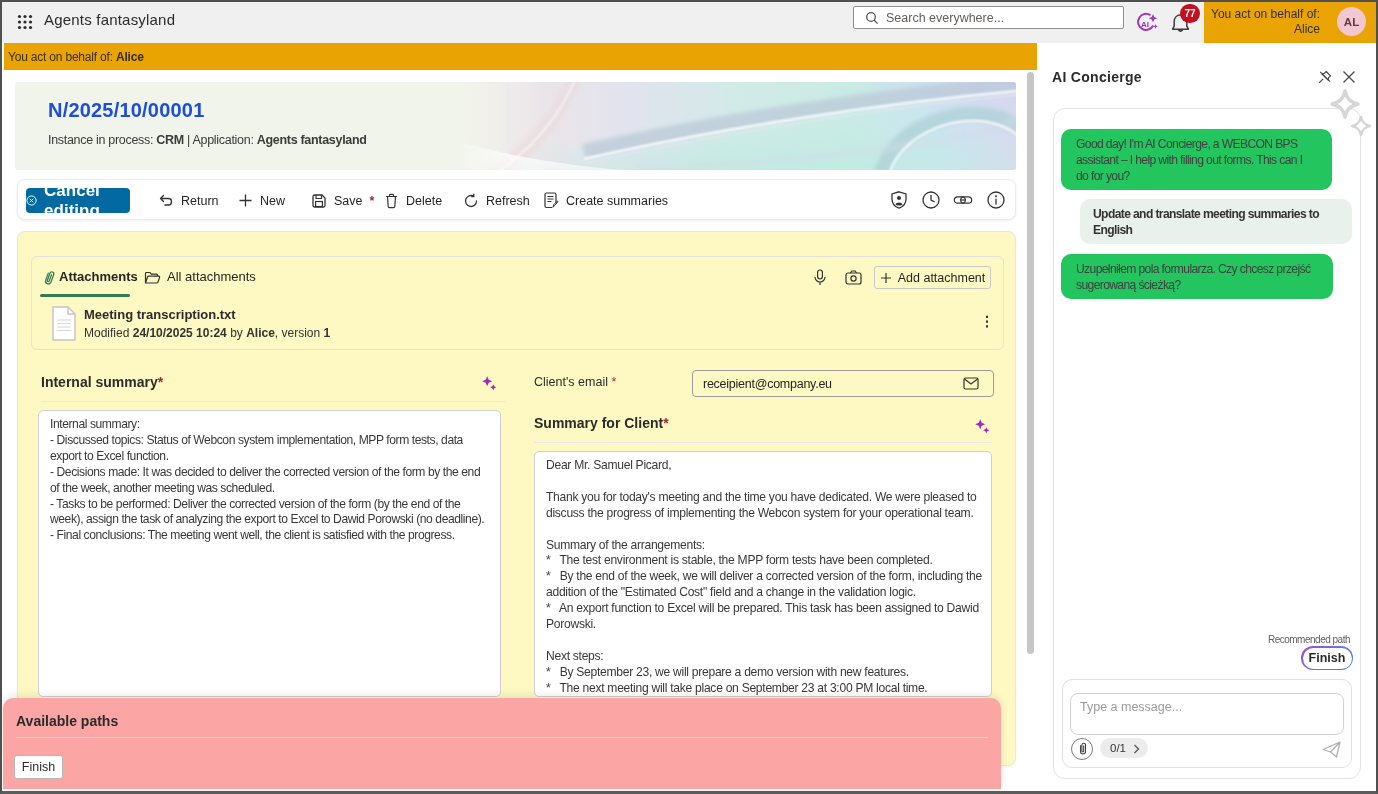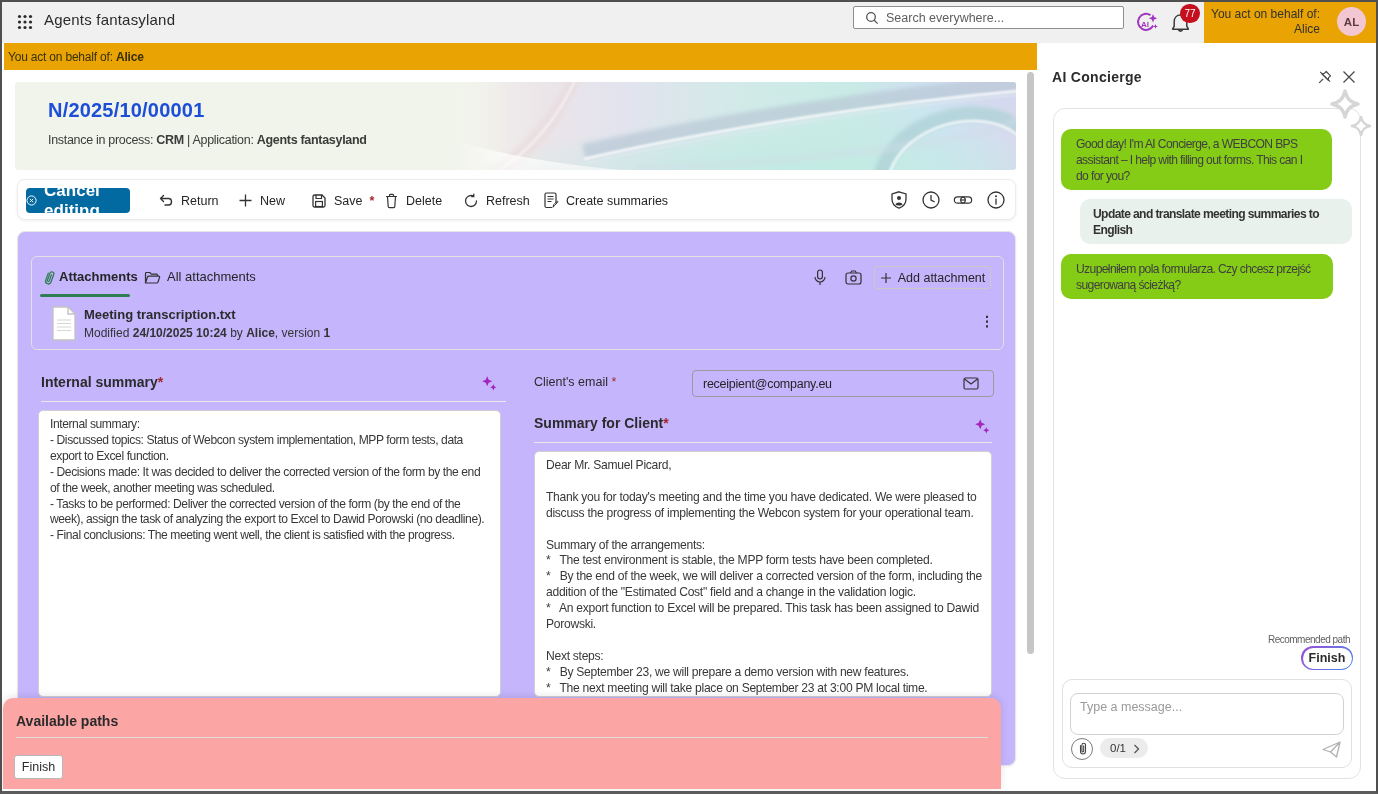--- a/index.html
+++ b/index.html
@@ -39,21 +39,21 @@
 
   #toolbar { position:absolute; left:15px; top:109px; width:999px; height:41px; background:#fff;
              border-radius:8px; border:1px solid #ececec; box-shadow:0 1px 3px rgba(0,0,0,.07); }
   .tbtn { position:absolute; top:2px; height:37px; display:flex; align-items:center; gap:7px;
           font-size:12.5px; color:#252525; }
   #btn-cancel { position:absolute; left:8px; top:8px; width:104px; height:25px; background:#0369a1;
                 border-radius:4px; color:#fff; font-size:17px; font-weight:bold;
                 display:flex; align-items:center; justify-content:center; gap:7px; }
   .ric { position:absolute; top:10px; width:20px; height:20px; }
 
-  #bigcard { position:absolute; left:15px; top:161px; width:999px; height:535px; background:#c4b5fd;
+  #bigcard { position:absolute; left:15px; top:161px; width:999px; height:535px; background:#fef9c3;
              border-radius:8px; border:1px solid #e7e7e7; box-shadow:0 1px 3px rgba(0,0,0,.05); }
 
   
   #attbox { position:absolute; left:13px; top:24px; width:973px; height:94px; border:1px solid #e1e1e1; border-radius:6px; }
   #tab1 { position:absolute; left:27px; top:12px; font-size:13px; font-weight:bold; color:#252525; }
   #tab1u { position:absolute; left:8px; top:37px; width:90px; height:3px; background:#2f7d52; border-radius:2px;}
   #tab2 { position:absolute; left:135px; top:12px; font-size:13px; color:#252525; }
   #addatt { position:absolute; left:842px; top:9px; width:117px; height:23px; border:1px solid #c9c9c9;
             border-radius:3px; font-size:12.5px; color:#252525; display:flex; align-items:center; justify-content:center; gap:6px; white-space:nowrap;}
   #filename { position:absolute; left:52px; top:50px; font-size:13px; font-weight:bold; color:#2b2b2b; }
@@ -90,21 +90,21 @@
   #pathdiv { position:absolute; left:13px; top:39px; width:972px; height:1px; background:#dcdcdc; }
   #btn-finish { position:absolute; left:11px; top:57px; width:49px; height:24px; background:#fff;
                 border:1px solid #b8b8b8; border-radius:3px; font-size:12.5px; color:#2b2b2b;
                 display:flex; align-items:center; justify-content:center; }
 
   
   #aipanel { position:absolute; left:1042px; top:43px; width:334px; height:748px; background:#fff; }
   #ai-title { position:absolute; left:10px; top:26px; font-size:14px; font-weight:bold; color:#2b2b2b; letter-spacing:.3px; }
   #chatbox { position:absolute; left:11px; top:65px; width:308px; height:671px; border:1px solid #e3e3e3; border-radius:12px; }
   .bub { position:absolute; border-radius:10px; font-size:12.1px; color:#404040; line-height:16px; padding:6.5px 15px; letter-spacing:-0.62px;}
-  .bub.gray { background:#84cc16; }
+  .bub.gray { background:#22c55e; }
   .bub.green { background:#e9f1ec; font-weight:bold; color:#333; letter-spacing:-0.62px; padding:6.5px 13px;}
   #recpath { position:absolute; right:10px; top:525px; font-size:10px; letter-spacing:-0.5px; color:#5f5f5f; }
   #pill-wrap { position:absolute; left:247px; top:537px; width:52px; height:24px; border-radius:13px;
                background:linear-gradient(130deg,#9a4ed2,#7a6ae0 45%,#3f86f2); padding:1.5px; }
   #pill-in { width:100%; height:100%; border-radius:12px; background:#fff; display:flex; align-items:center;
              justify-content:center; font-size:12.5px; font-weight:bold; color:#2b2b2b; }
   #inputbox { position:absolute; left:8px; top:570px; width:290px; height:89px; border:1px solid #e0e0e0; border-radius:10px; }
   #msgarea { position:absolute; left:7px; top:7px; width:274px; height:42px; border:1px solid #d2d2d2; border-radius:8px;margin-top:6px; }
   #msgarea span { position:absolute; left:9px; top:6px; font-size:12.5px; color:#9a9a9a; }
   #clipbtn { position:absolute; left:8px; top:58px; width:22px; height:22px; border:1px solid #7d7d7d; border-radius:50%; }
@@ -146,21 +146,21 @@
       <text x="6" y="14.5" font-size="8" font-weight="bold" fill="#a136c0" font-family="Liberation Sans">AI</text>
       <path d="M18 2 l1.2 3 3 1.2 -3 1.2 -1.2 3 -1.2-3 -3-1.2 3-1.2 z" fill="#a136c0"></path>
       <path d="M20.5 12 l.7 1.7 1.7.7 -1.7.7 -.7 1.7 -.7-1.7 -1.7-.7 1.7-.7 z" fill="#a136c0"></path>
     </svg>
 
     <svg class="abs" style="left:1168px; top:11px;" width="21" height="22" viewBox="0 0 21 22">
       <path d="M10.5 2 C6.6 2 4.2 5 4.2 8.6 L4.2 13.2 L2.6 16.2 L18.4 16.2 L16.8 13.2 L16.8 8.6 C16.8 5 14.4 2 10.5 2 Z" fill="none" stroke="#3a3a3a" stroke-width="1.5" stroke-linejoin="round"></path>
       <path d="M8.3 16.6 a2.3 2.3 0 0 0 4.4 0 z" fill="none" stroke="#3a3a3a" stroke-width="1.4"></path>
     </svg>
     <div class="abs" style="left:1178px; top:2px; width:20px; height:19px; background:#c50f1f; border-radius:10px;
-         color:#fff; font-size:10px; font-weight:normal; text-align:center; line-height:19px; z-index:2;">77</div>
+         color:#fff; font-size:10px; font-weight:bold; text-align:center; line-height:19px; z-index:2;">77</div>
     <div id="useract">
       <div class="l1">You act on behalf of:</div>
       <div class="l2">Alice</div>
       <div id="avatar">AL</div>
     </div>
   </div>
 
   <div id="banner">
       <span>You act on behalf of: <b>Alice</b></span>
     </div>

